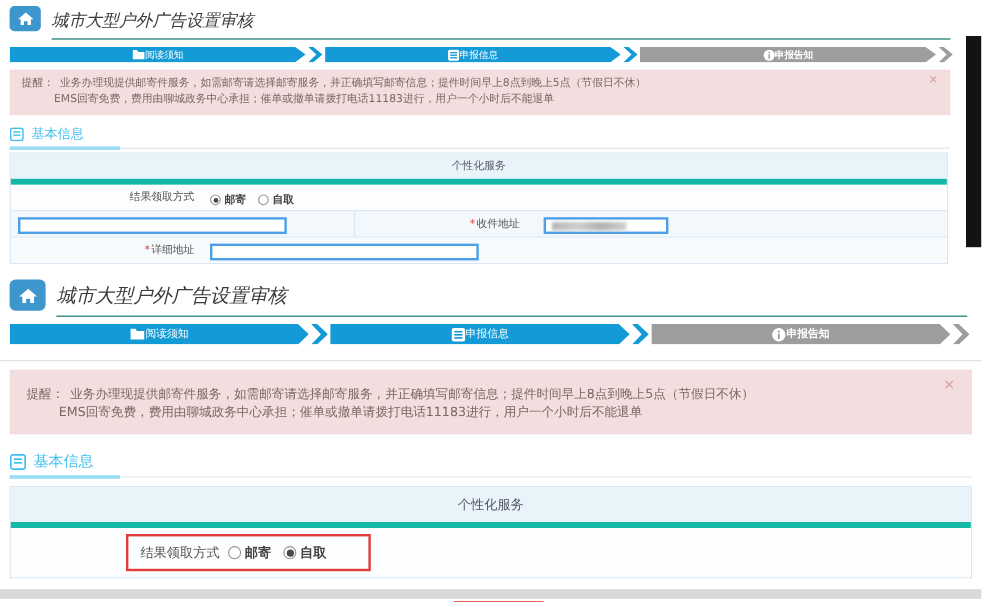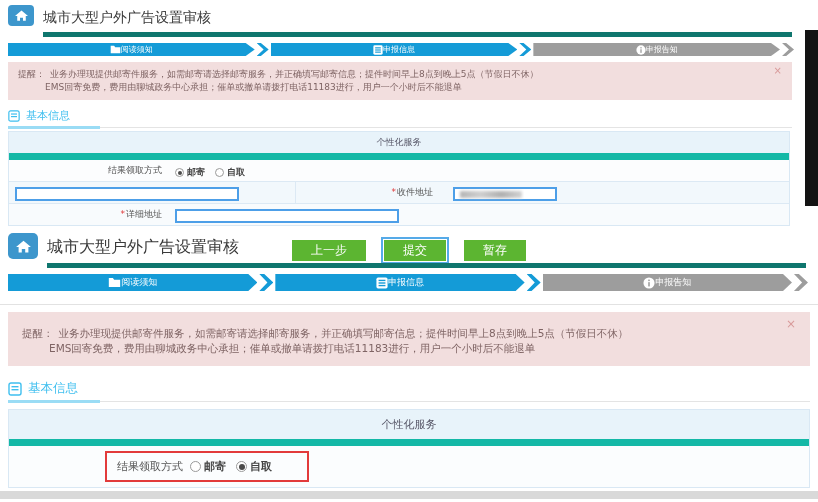--- a/index.html
+++ b/index.html
@@ -11,33 +11,33 @@
   .canvas { position: relative; width: 818px; height: 502px; background: #fff; overflow: hidden; }
   .shot { position: absolute; left: 0; width: 818px; }
   .shot1 { top: 0; height: 226px; }
   .shot2 { top: 228px; height: 266px; }
 
   
   .hdr { display: flex; align-items: flex-start; padding: 5px 8px 0 8px; }
   .home-ico { flex: none; width: 26px; height: 21px; background: #3D96CC; border-radius: 4px;
               display: flex; align-items: center; justify-content: center; }
   .shot2 .home-ico { width: 30px; height: 26px; border-radius: 5px; }
-  .hdr-right { flex: 1; margin-left: 9px; border-bottom: 5px solid #0f766e; padding: 2px 0 5px 0; }
+  .hdr-right { flex: 1; margin-left: 9px; border-bottom: 1px solid #0f766e; padding: 2px 0 5px 0; font-style: italic; }
   .shot1 .hdr-right { margin-right: 18px; }
   .shot2 .hdr-right { margin-right: 4px; padding-top: 4px; }
   .title { font-size: 14px; color: #3a3a3a; }
   .shot2 .title { font-size: 16px; }
 
   
   .steps { display: flex; align-items: center; margin: 6px 8px 0 8px; }
   .shot1 .steps { margin-right: 22px; }
   .step { flex: 1; height: 13px; display: flex; align-items: center; justify-content: center; gap: 0;
           color: #fff; font-size: 8px; background: var(--step-active, #149BD7);
           clip-path: polygon(0 0, calc(100% - 9px) 0, 100% 50%, calc(100% - 9px) 100%, 0 100%); }
-  .step.inactive { background: var(--step-inactive, #9D9D9D); }
+  .step.inactive { background: var(--step-inactive, #9D9D9D); font-weight: bold; }
   .chev { flex: none; width: 12px; height: 13px; margin: 0 2px; background: var(--step-active, #149BD7);
           clip-path: polygon(0 0, 35% 0, 100% 50%, 35% 100%, 0 100%, 58% 50%); }
   .chev.inactive { background: var(--step-inactive, #9D9D9D); }
   .shot2 .step { height: 17px; font-size: 9px; }
   .shot2 .chev { height: 17px; width: 14px; }
   .step svg { display: block; }
 
   
   .divider { height: 1px; background: #E2E2E2; margin-top: 13px; }
   .alert { position: relative; margin: 6px 8px 0 8px; background: var(--alert-bg, #F2DEDE);
@@ -58,21 +58,21 @@
   .shot2 .section { margin-top: 14px; }
   .section::after { content: ""; position: absolute; left: 0; bottom: -2px; width: 92px; height: 3px;
                     background: #9ADCF5; }
   .section-title { color: var(--accent-blue, #3FBFEF); font-size: 11px; }
   .shot2 .section-title { font-size: 12.5px; }
 
   
   .tbl { margin: 3px 8px 0 8px; border: 1px solid #D9E8F4; font-size: 9px; color: #555; }
   .shot1 .tbl { margin-right: 28px; }
   .shot2 .tbl { margin-top: 7px; font-size: 11px; }
-  .tbl-hd { background: #E8F3FA; text-align: center; padding: 4px 0; border-bottom: 7px solid #14b8a6; color: #556; font-family: Liberation Serif, serif; }
+  .tbl-hd { background: #E8F3FA; text-align: center; padding: 4px 0; border-bottom: 5px solid #14b8a6; color: #556; font-family: Liberation Serif, serif; }
   .shot2 .tbl-hd { padding: 7px 0; }
   .trow { display: flex; align-items: flex-end; background: #F2F8FC; }
   .trow + .trow { border-top: 1px solid #DCE9F4; }
   .trow:nth-child(2) { background: #FCFDFE; }
   .trow:nth-child(4) { background: #F8FBFD; }
   .shot2 .trow { background: #FBFDFE; padding: 5px 0; }
   .lab { width: 160px; text-align: right; padding: 4px 7px 4px 0; flex: none; }
   .lab2 { width: 152px; border-left: 1px solid #DCE9F4; align-self: stretch;
           display: flex; align-items: center; justify-content: flex-end; }
   .fld { padding: 2px 6px; display: flex; align-items: center; }
@@ -210,27 +210,20 @@
       <div class="trow">
         <div class="lab">
           <span class="req">*</span><span>详细地址</span>
         </div>
         <div class="fld fld2">
           <span class="inp blue w224"></span>
         </div>
       </div>
     </div>
 
-    <div class="btns">
-      <button class="btn">上一步</button>
-      <span class="annot-blue">
-        <button class="btn">提交</button>
-      </span>
-      <button class="btn">暂存</button>
-    </div>
 
     <div class="black-strip"></div>
   </div>
 
   <div class="shot shot2">
 
     <div class="hdr">
       <div class="home-ico">
         <svg width="17" height="15" viewBox="0 0 16 14">
             <path d="M8 1.5 L15 7.5 H12.6 V12.7 H9.6 V9.3 H6.4 V12.7 H3.4 V7.5 H1 Z" fill="#fff"></path>

